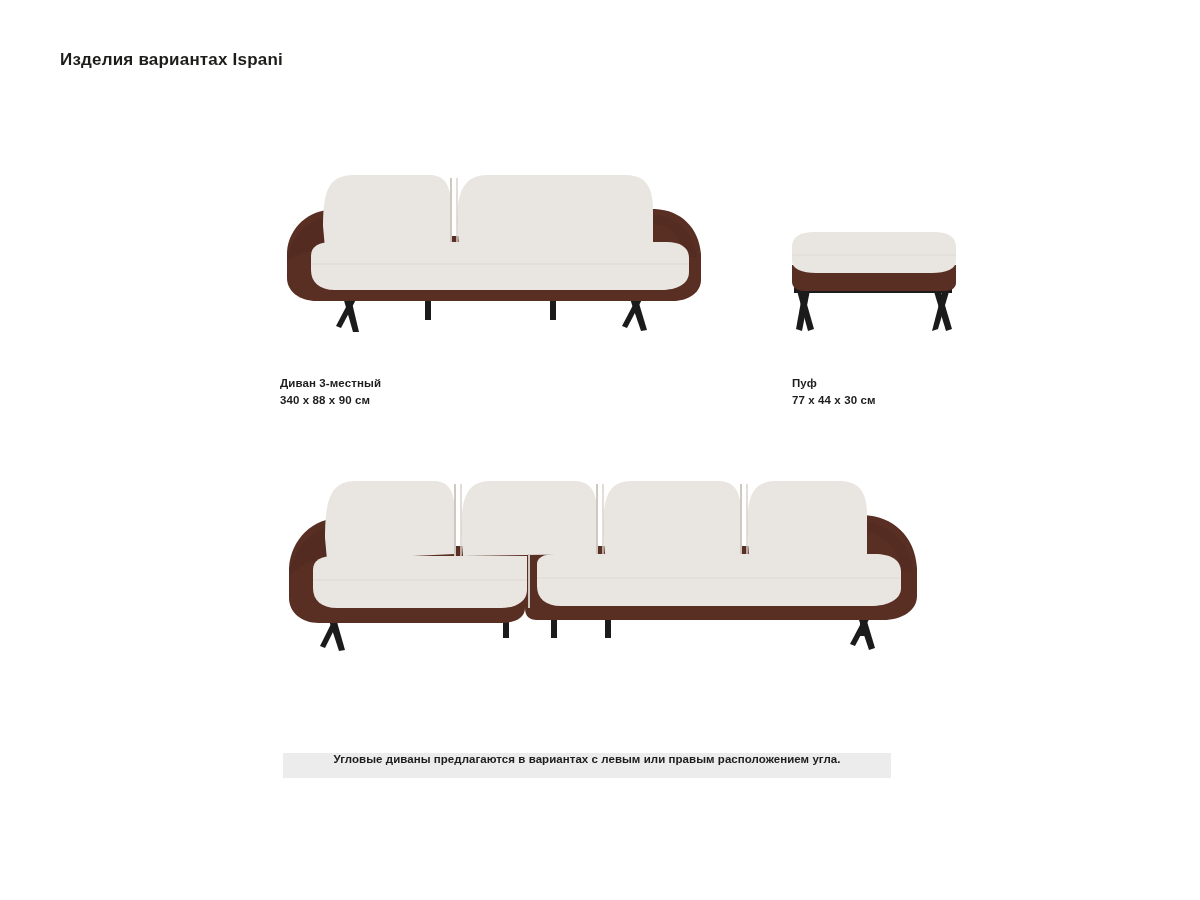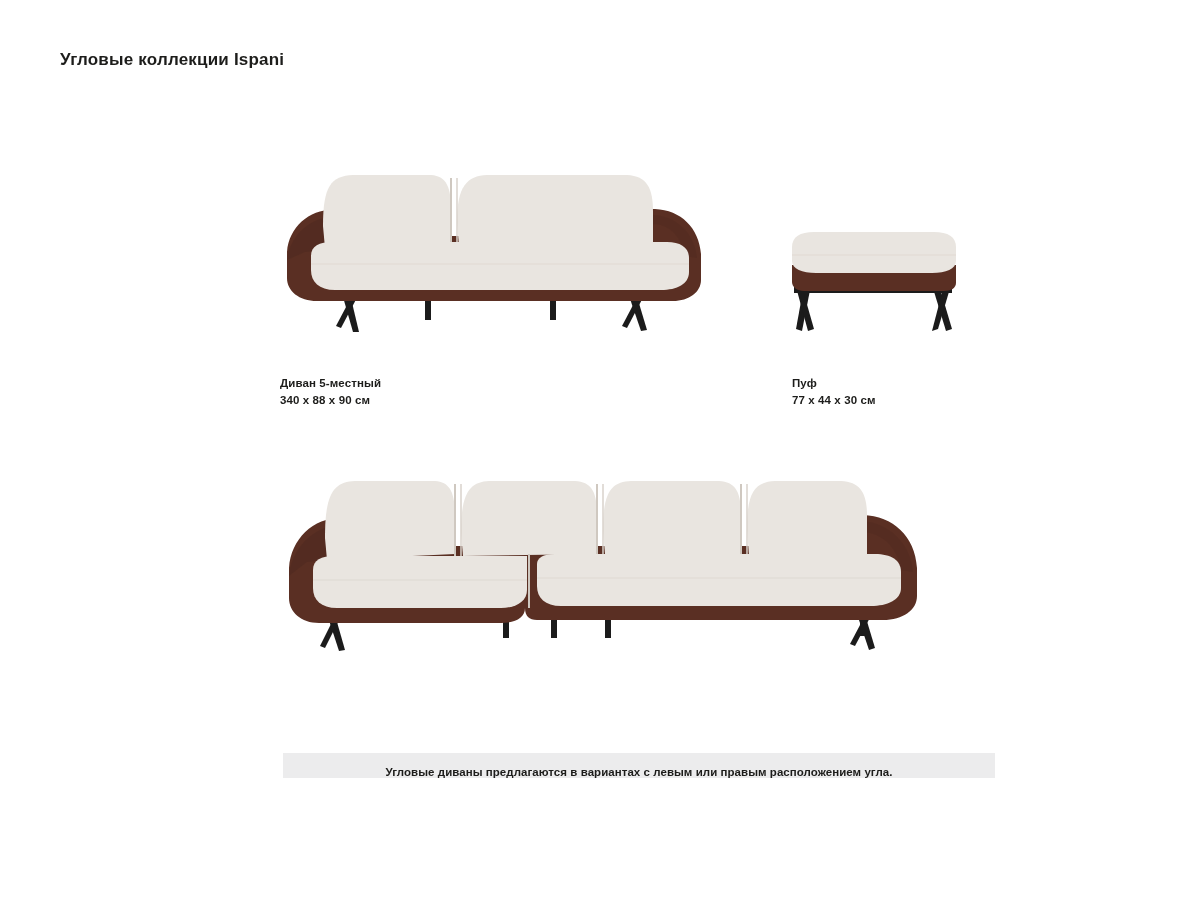--- a/index.html
+++ b/index.html
@@ -49,41 +49,41 @@
   }
   .caption .dims {
     font-weight: bold;
   }
 
   
   .note {
     position: absolute;
     left: 283px;
     top: 753px;
-    width: 712px;
+    width: 608px;
     height: 25px;
     background: #ececed;
     display: flex;
-    align-items: flex-end;
+    align-items: flex-start;
     justify-content: center;
   }
   .note-text {
     font-size: 11.5px;
     font-weight: bold;
     color: #1d1d1b;
     letter-spacing: 0.05px;
     white-space: nowrap;
   }
 </style>
 </head>
 <body>
 
 <div class="page">
 
-  <div class="page-title">Угловые коллекции Ispani</div>
+  <div class="page-title">Изделия вариантах Ispani</div>
 
   <div class="item" style="left:275px; top:160px;">
     <div class="item-figure">
       <svg width="440" height="190" viewBox="0 0 440 190">
 
         <g fill="#1b1b1b">
           <path d="M66 130 L74 130 L84 172 L78 172 Z"></path>
           <path d="M80 130 L86 130 L66 168 L61 166 Z"></path>
           <path d="M352 130 L360 130 L372 170 L366 171 Z"></path>
           <path d="M366 130 L372 130 L352 168 L347 166 Z"></path>
@@ -109,21 +109,21 @@
         <path d="M182 62 C182 26, 192 16, 212 15 L352 15 C372 16, 378 28, 378 52 L378 86 L184 86 Z" fill="#e9e5e0"></path>
 
         <path d="M176 18 L176 84" stroke="#cfc8c0" stroke-width="2" fill="none"></path>
         <path d="M182 18 L182 84" stroke="#d8d2cb" stroke-width="1.5" fill="none"></path>
 
         <path d="M36 96 C36 86, 44 82, 58 82 L392 82 C406 82, 414 88, 414 98 L414 112 C414 124, 402 130, 386 130 L60 130 C44 130, 36 122, 36 110 Z" fill="#e9e5e0"></path>
         <path d="M36 104 L414 104" stroke="#ddd7d0" stroke-width="1.2" fill="none" opacity="0.8"></path>
       </svg>
     </div>
     <div class="caption" style="position:absolute; left:5px; top:215px;">
-      <div>Диван 5-местный</div>
+      <div>Диван 3-местный</div>
       <div class="dims">340 x 88 x 90 см</div>
     </div>
   </div>
 
   <div class="item" style="left:780px; top:225px;text-decoration:underline;">
     <div class="item-figure">
       <svg width="200" height="125" viewBox="0 0 200 125">
 
         <g fill="#1b1b1b">
           <path d="M24 60 L31 60 L22 106 L16 104 Z"></path>

